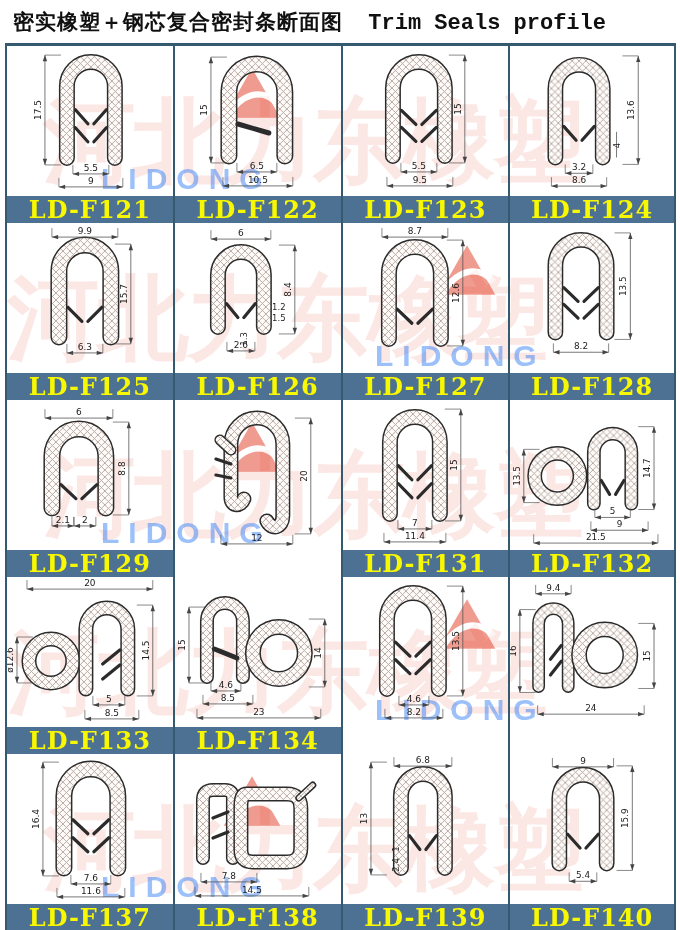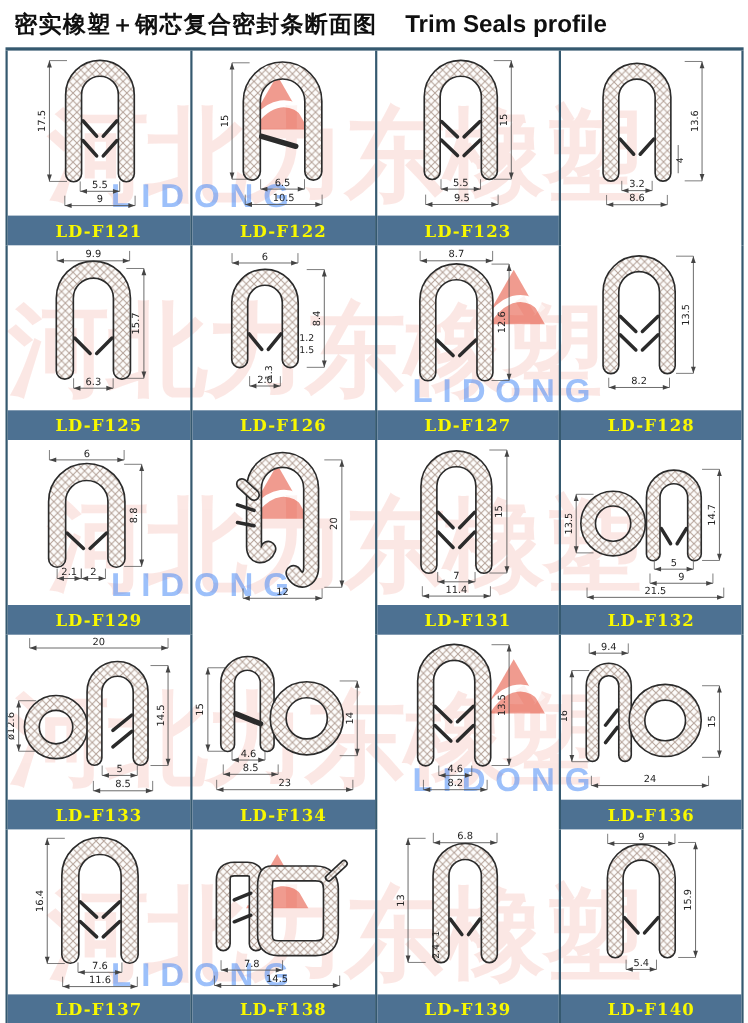--- a/index.html
+++ b/index.html
@@ -1,36 +1,36 @@
 <!DOCTYPE html>
 <html style="--banner-bg: #4d7192; --banner-text: #f8f800; --border: #35596f;"><head>
 <meta charset="utf-8">
 <style>
   html,body{margin:0;padding:0;background:#fff;}
   .page{width:680px;height:930px;background:#ffffff;overflow:hidden;position:relative;
         font-family:"DejaVu Sans",sans-serif;}
   .title{padding:8px 0 0 13px;font-size:21px;font-weight:bold;color:#101010;white-space:nowrap;}
   .title .t-cn{font-family:"DejaVu Sans",sans-serif;letter-spacing:1px;}
-  .title .t-en{font-family:Liberation Sans, sans-serif;font-size:22px;margin-left:18px;font-weight:bold;}
+  .title .t-en{font-family:Liberation Mono, monospace;font-size:22px;margin-left:18px;font-weight:bold;}
   .grid{position:relative;margin:7px 4px 0 5px;border-top:3px solid var(--border,#35596f);background:#fff;}
   .wm{position:absolute;inset:0;z-index:0;overflow:hidden;pointer-events:none;}
   .wm .cjk{position:absolute;font-size:92px;font-weight:bold;color:#e8503a;opacity:.13;
            letter-spacing:-2px;white-space:nowrap;font-family:"DejaVu Sans",sans-serif;}
   .wm .ld{position:absolute;font-size:30px;font-weight:bold;color:#3b82f6;opacity:.5;
           letter-spacing:9px;font-family:"Liberation Sans",sans-serif;}
   .wm .logo{position:absolute;opacity:.5;}
   .rows{position:relative;z-index:1;}
   .row{display:flex;}
   .cell{width:25%;box-sizing:border-box;border-left:2px solid var(--border,#35596f);position:relative;}
   .row .cell:last-child{border-right:2px solid var(--border,#35596f);}
   .drawing{height:150px;position:relative;}
   .drawing svg{display:block;}
   .banner{height:27px;background:var(--banner-bg,#4d7192);color:var(--banner-text,#f8f800);
           display:flex;align-items:center;justify-content:center;
-          font-family:"DejaVu Serif",serif;font-weight:bold;font-size:15px;letter-spacing:1px;}
+          font-family:"DejaVu Serif",serif;font-weight:bold;font-size:24px;letter-spacing:1px;}
 </style>
 </head>
 <body>
 
 <div class="page">
   <div class="title">
     <span class="t-cn">密实橡塑＋钢芯复合密封条断面图</span>
     <span class="t-en">Trim Seals profile</span>
   </div>
   <div class="grid">
@@ -180,20 +180,21 @@
                 <line x1="42" y1="141" x2="98" y2="141" stroke="#555" stroke-width="0.8"></line>
                 <polygon points="42,141 48.2,138.8 48.2,143.2" fill="#444"></polygon>
                 <polygon points="98,141 91.8,138.8 91.8,143.2" fill="#444"></polygon>
                 <line x1="42" y1="141" x2="42" y2="132" stroke="#555" stroke-width="0.7"></line>
                 <line x1="98" y1="141" x2="98" y2="132" stroke="#555" stroke-width="0.7"></line>
                 <text x="70" y="138" fill="#222222" font-size="9" text-anchor="middle" font-family="DejaVu Sans, sans-serif">8.6</text>
                 <line x1="108" y1="86" x2="108" y2="112" stroke="#555" stroke-width="0.8"></line>
                 <text x="112" y="100" fill="#222222" font-size="8.5" text-anchor="middle" font-family="DejaVu Sans, sans-serif" transform="rotate(-90 112 100)">4</text>
               </svg>
             </div>
+            <div class="banner">LD-F124</div>
           </div>
         </div>
         <div class="row">
           <div class="cell">
             <div class="drawing">
               <svg viewBox="0 0 166 150" width="100%" height="150">
                 <path d="M 52 114 L 52 48 A 26 26 0 0 1 104 48 L 104 114" fill="none" stroke="#2b2b2b" stroke-width="17" stroke-linecap="round" stroke-linejoin="round"></path>
                 <path d="M 52 114 L 52 48 A 26 26 0 0 1 104 48 L 104 114" fill="none" stroke="url(#hatch)" stroke-width="14" stroke-linecap="round" stroke-linejoin="round"></path>
                 <path d="M 61 84.30000000000001 L 75 98.30000000000001" fill="none" stroke="#2b2b2b" stroke-width="3.2" stroke-linecap="round" stroke-linejoin="round"></path>
                 <path d="M 95 84.30000000000001 L 81 98.30000000000001" fill="none" stroke="#2b2b2b" stroke-width="3.2" stroke-linecap="round" stroke-linejoin="round"></path>
@@ -579,21 +580,20 @@
                 <line x1="146" y1="112" x2="130" y2="112" stroke="#555" stroke-width="0.7"></line>
                 <text x="142" y="79" fill="#222222" font-size="9" text-anchor="middle" font-family="DejaVu Sans, sans-serif" transform="rotate(-90 142 79)">15</text>
                 <line x1="28" y1="138" x2="136" y2="138" stroke="#555" stroke-width="0.8"></line>
                 <polygon points="28,138 34.2,135.8 34.2,140.2" fill="#444"></polygon>
                 <polygon points="136,138 129.8,135.8 129.8,140.2" fill="#444"></polygon>
                 <line x1="28" y1="138" x2="28" y2="129" stroke="#555" stroke-width="0.7"></line>
                 <line x1="136" y1="138" x2="136" y2="129" stroke="#555" stroke-width="0.7"></line>
                 <text x="82" y="135" fill="#222222" font-size="9" text-anchor="middle" font-family="DejaVu Sans, sans-serif">24</text>
               </svg>
             </div>
-            <div class="banner">LD-F136</div>
           </div>
         </div>
         <div class="row">
           <div class="cell">
             <div class="drawing">
               <svg viewBox="0 0 166 150" width="100%" height="150">
                 <path d="M 57 114 L 57 42 A 27 27 0 0 1 111 42 L 111 114" fill="none" stroke="#2b2b2b" stroke-width="17" stroke-linecap="round" stroke-linejoin="round"></path>
                 <path d="M 57 114 L 57 42 A 27 27 0 0 1 111 42 L 111 114" fill="none" stroke="url(#hatch)" stroke-width="14" stroke-linecap="round" stroke-linejoin="round"></path>
                 <path d="M 66 65.76 L 81 79.76" fill="none" stroke="#2b2b2b" stroke-width="3.2" stroke-linecap="round" stroke-linejoin="round"></path>
                 <path d="M 66 83.75999999999999 L 81 97.75999999999999" fill="none" stroke="#2b2b2b" stroke-width="3.2" stroke-linecap="round" stroke-linejoin="round"></path>

